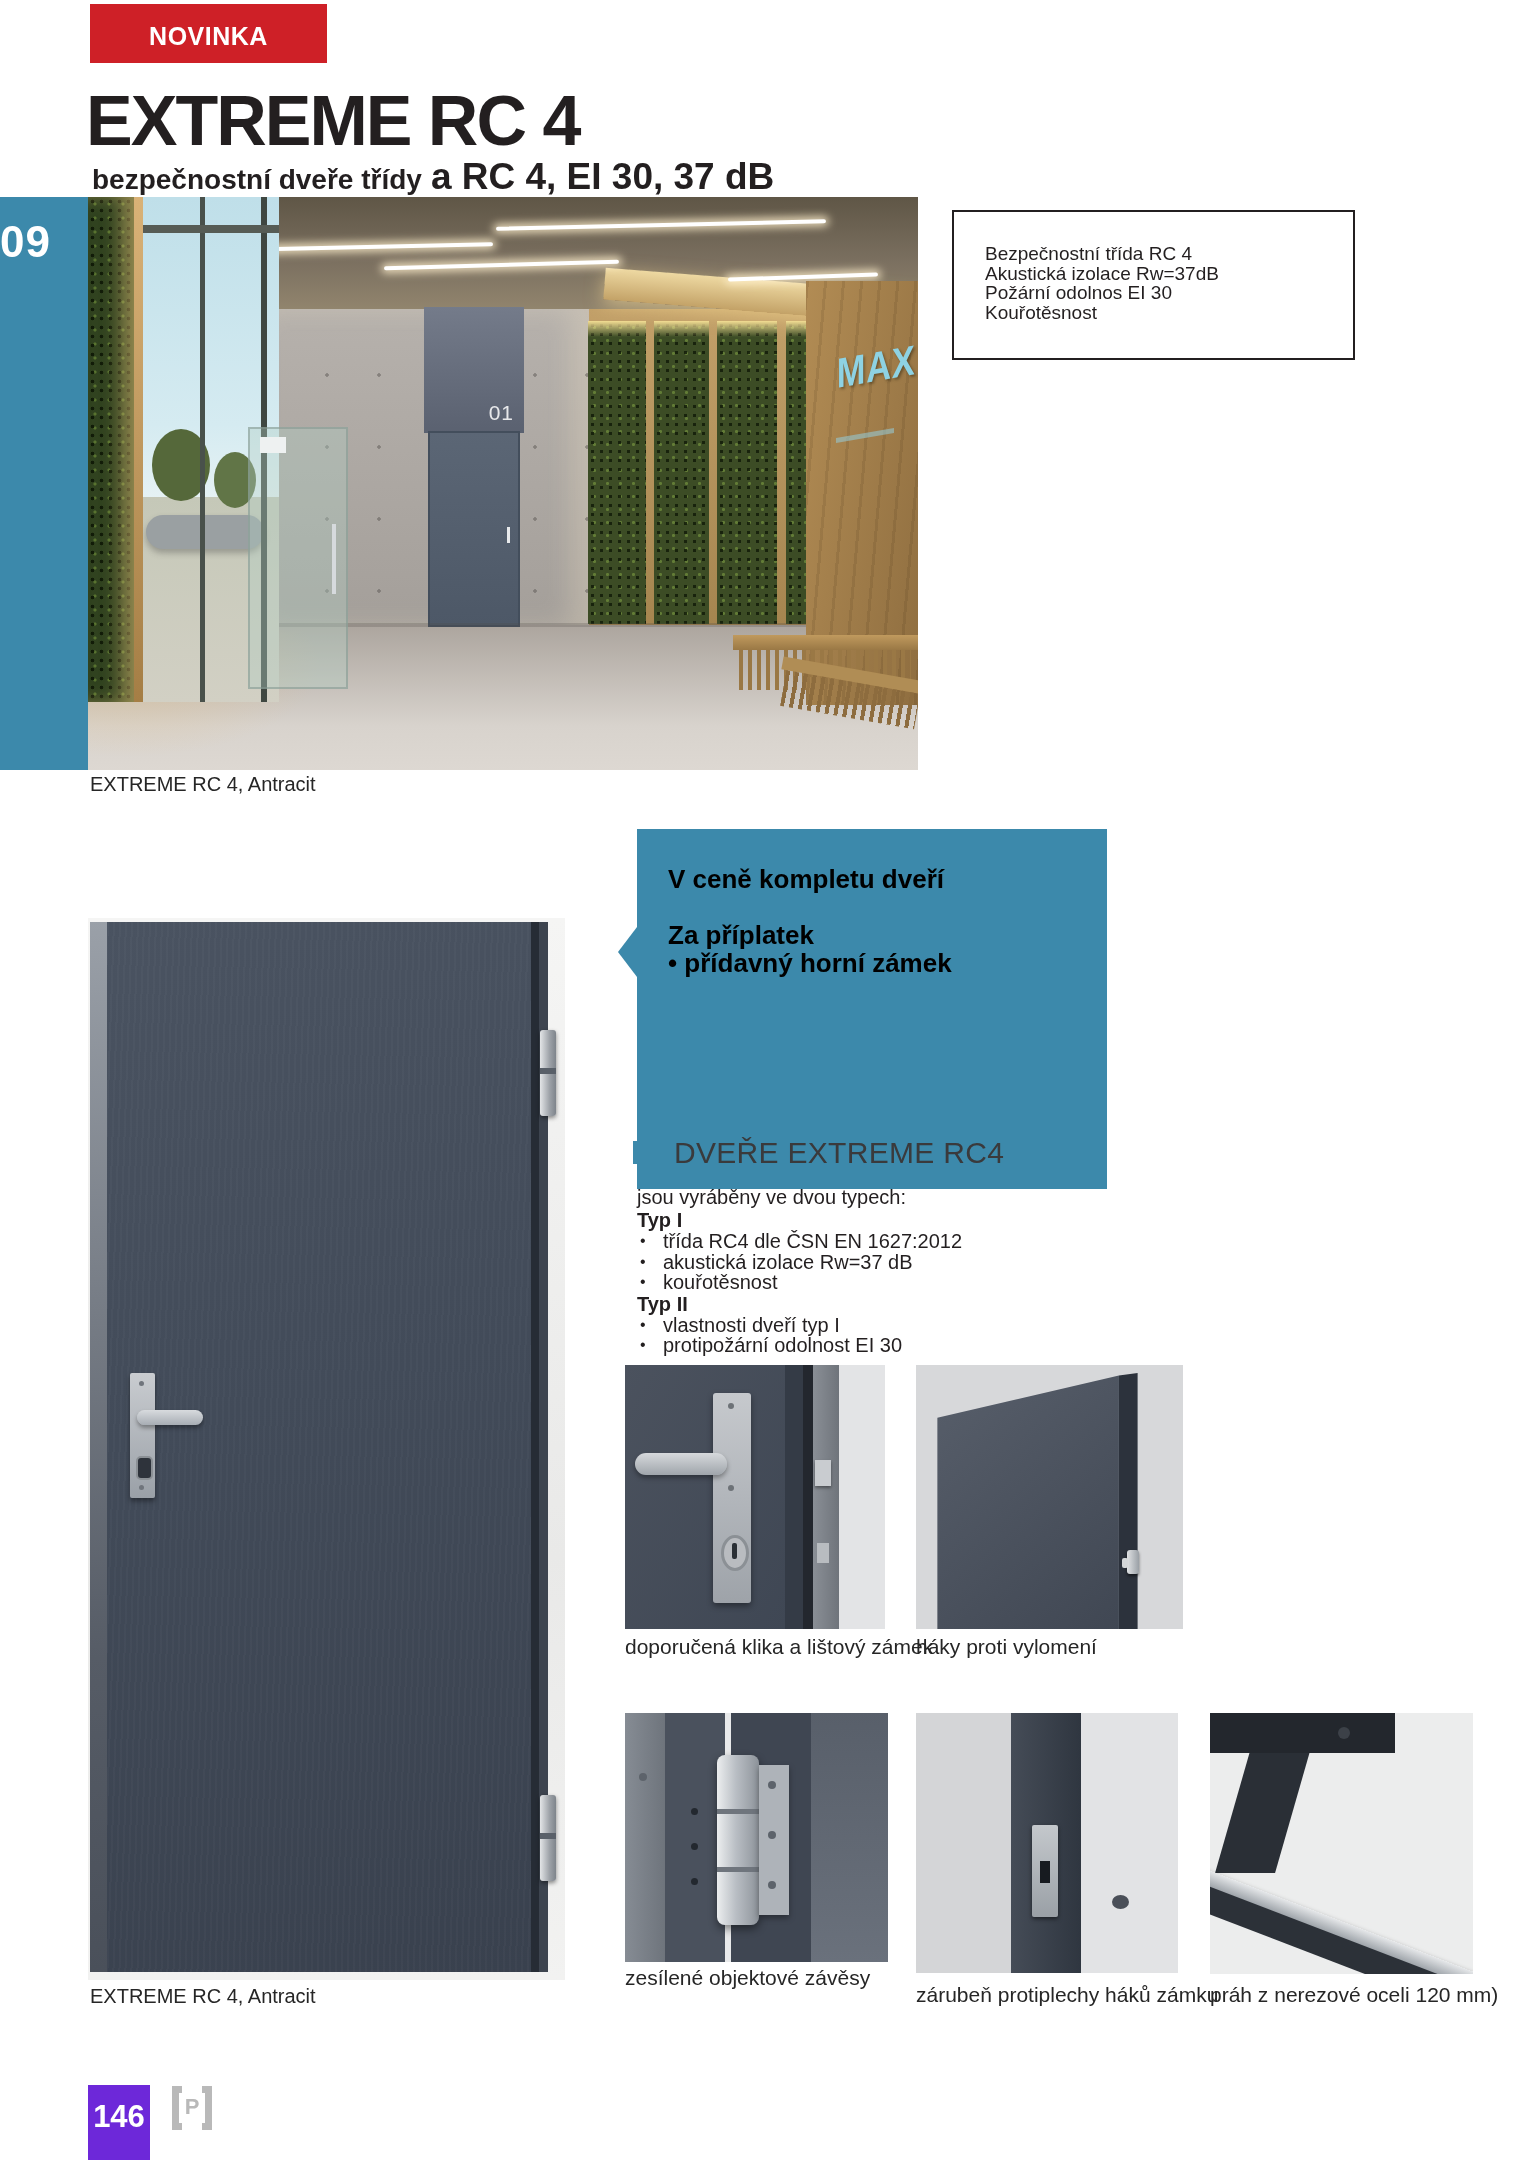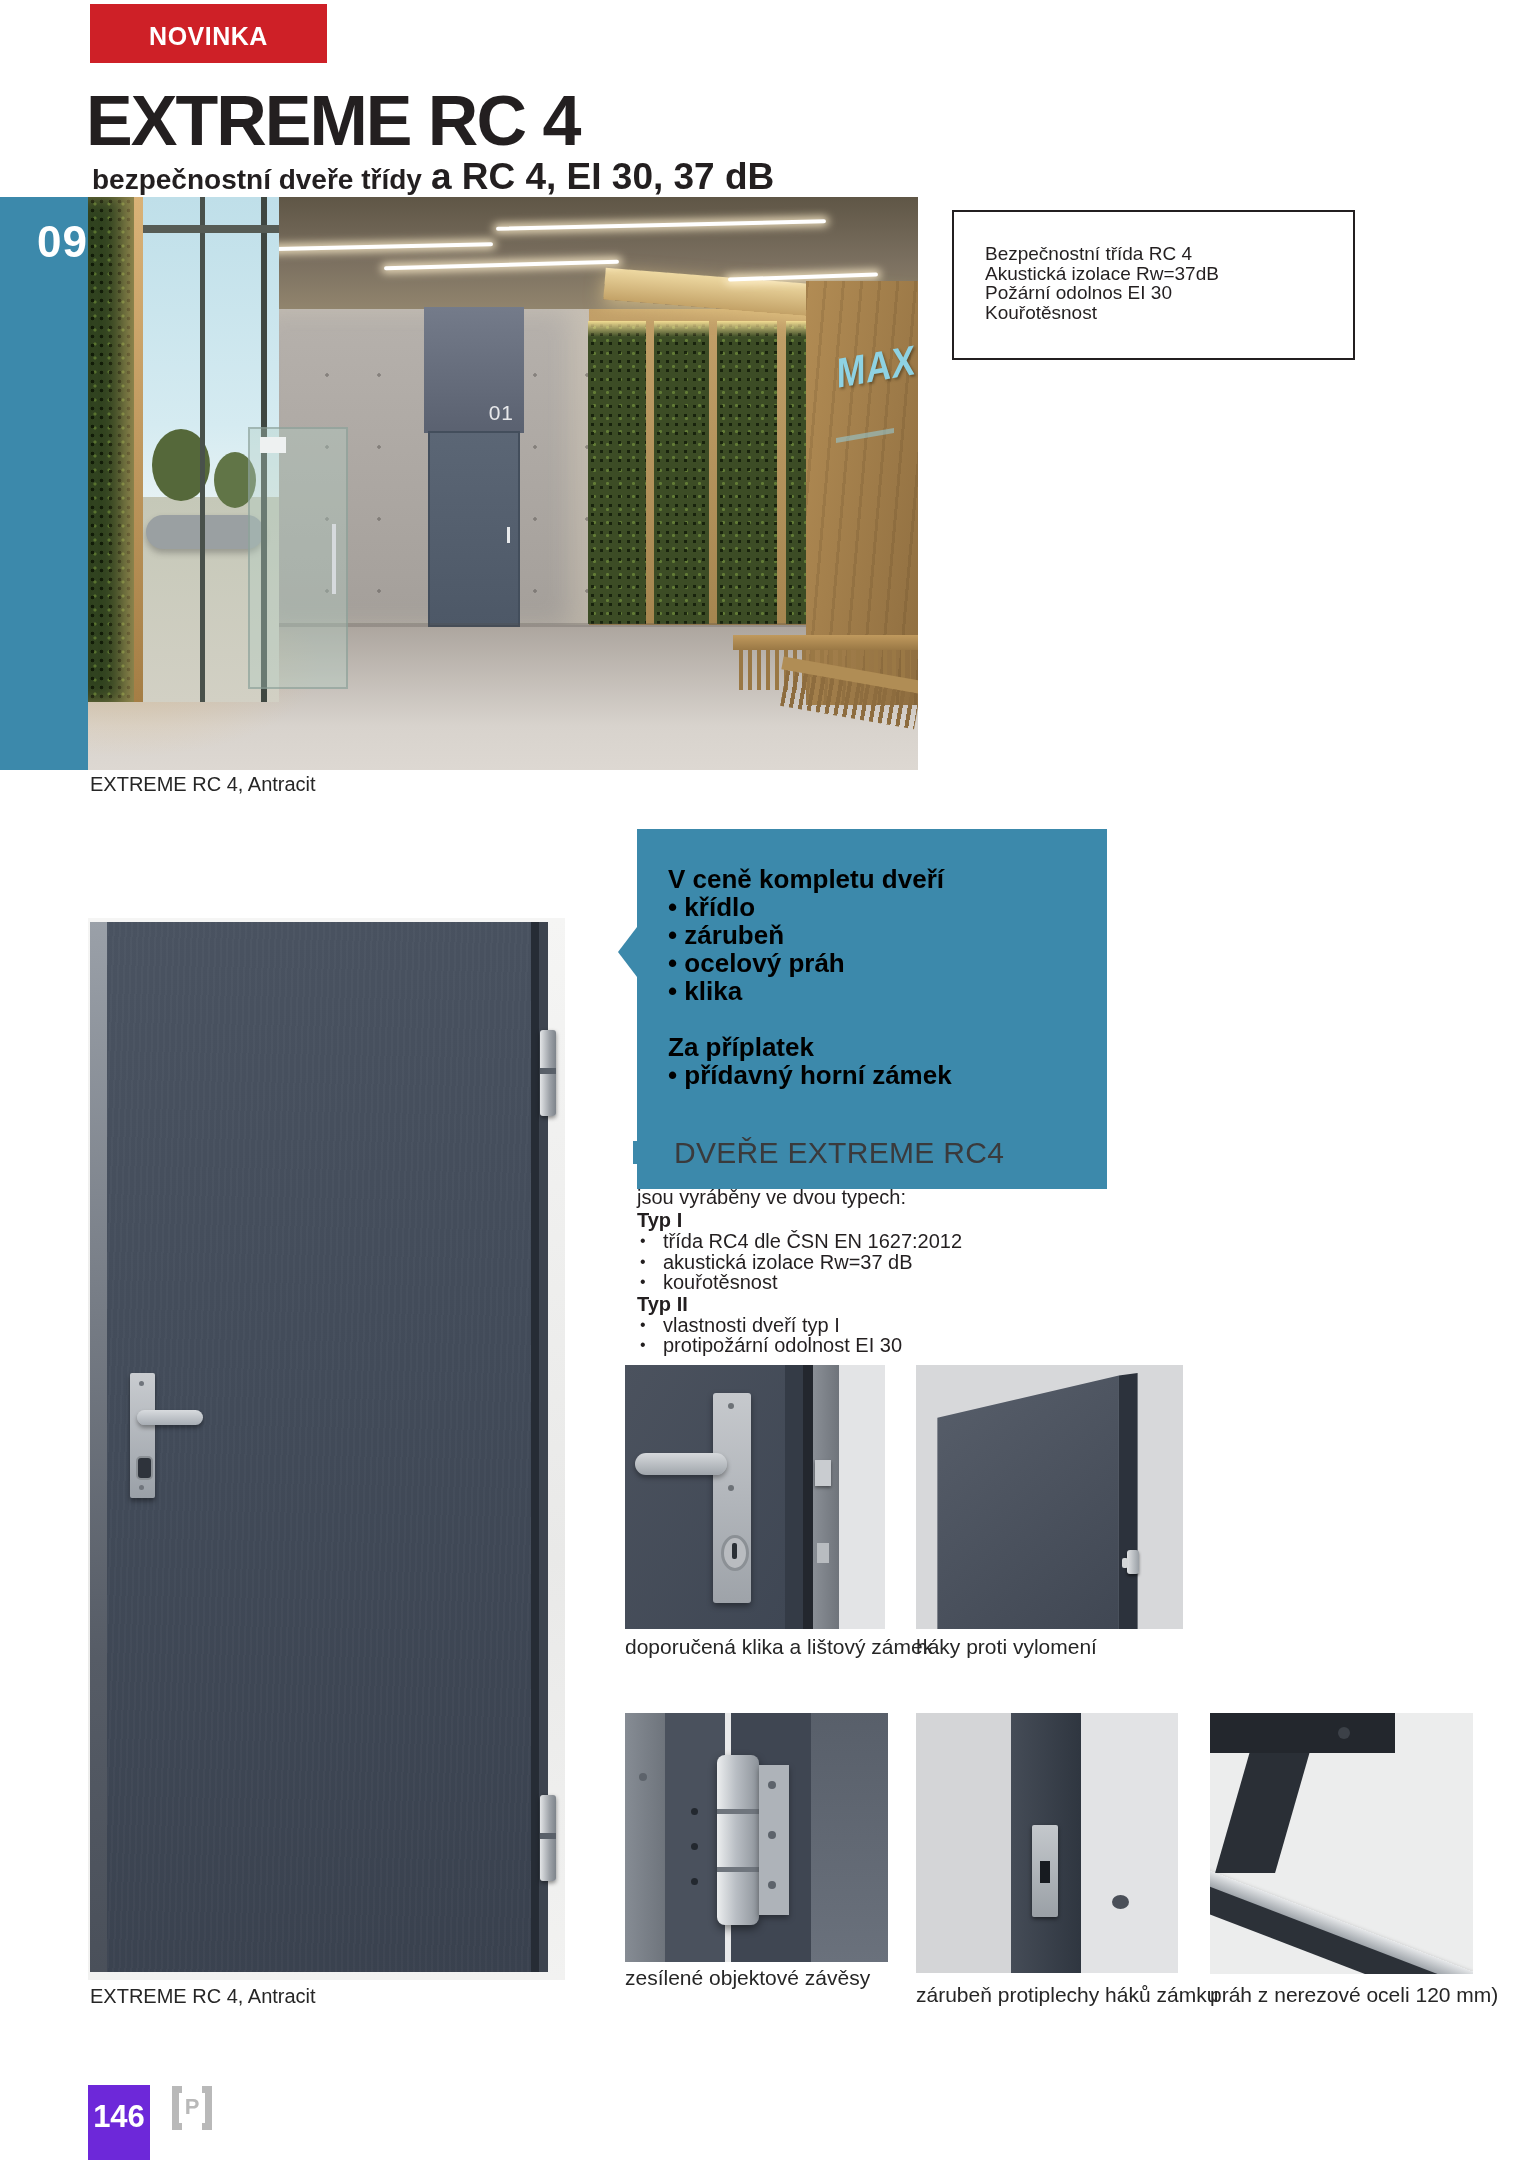--- a/index.html
+++ b/index.html
@@ -9,21 +9,21 @@
 
   
   .badge{left:90px;top:4px;width:237px;height:59px;background:#ce2027;display:flex;align-items:center;justify-content:center;}
   .badge span{color:#fff;font-weight:700;font-size:25px;letter-spacing:.5px;margin-top:6px;}
   .title{left:86px;top:86px;font-size:70px;font-weight:700;letter-spacing:-2px;color:#231f20;line-height:1;}
   .subtitle{left:92px;top:156px;display:flex;align-items:baseline;gap:9px;}
   .subtitle .s1{font-size:28px;font-weight:700;}
   .subtitle .s2{font-size:37px;font-weight:700;}
 
   
-  .chapbar{left:0;top:197px;width:88px;height:573px;background:#3c89ab;text-align:right;}
+  .chapbar{left:0;top:197px;width:88px;height:573px;background:#3c89ab;text-align:left;}
   .chapbar span{display:block;margin-top:20px;color:#fff;font-size:44px;font-weight:700;letter-spacing:1px;}
 
   
   .specs{left:952px;top:210px;width:403px;height:150px;border:2px solid #231f20;box-sizing:border-box;}
   .specs ul{list-style:none;margin:32px 0 0 31px;padding:0;font-size:19px;line-height:19.5px;}
 
   
   .hero{left:88px;top:197px;width:830px;height:573px;overflow:hidden;background:#cfc9c2;}
   .h-ceiling{left:0;top:0;width:830px;height:118px;background:linear-gradient(180deg,#5f5646 0%,#7b7060 55%,#94876f 100%);z-index:1;}
   .h-fascia{left:516px;top:84px;width:340px;height:32px;transform:rotate(4.5deg);
@@ -292,26 +292,20 @@
     <div class="df-screw" style="left:51px;top:567px;"></div>
     <div class="df-lever"></div>
     <div class="df-key"></div>
   </div>
   <div class="abs caption" style="left:90px;top:1985px;">EXTREME RC 4, Antracit</div>
 
   <div class="abs callout">
     <div class="tri"></div>
     <div class="inner">
       <div>V ceně kompletu dveří</div>
-      <ul class="bl">
-        <li>křídlo</li>
-        <li>zárubeň</li>
-        <li>ocelový práh</li>
-        <li>klika</li>
-      </ul>
       <div class="gap"></div>
       <div>Za příplatek</div>
       <ul class="bl">
         <li>přídavný horní zámek</li>
       </ul>
     </div>
   </div>
 
   <div class="abs sq"></div>
   <div class="abs sechead">DVEŘE EXTREME RC4</div>

